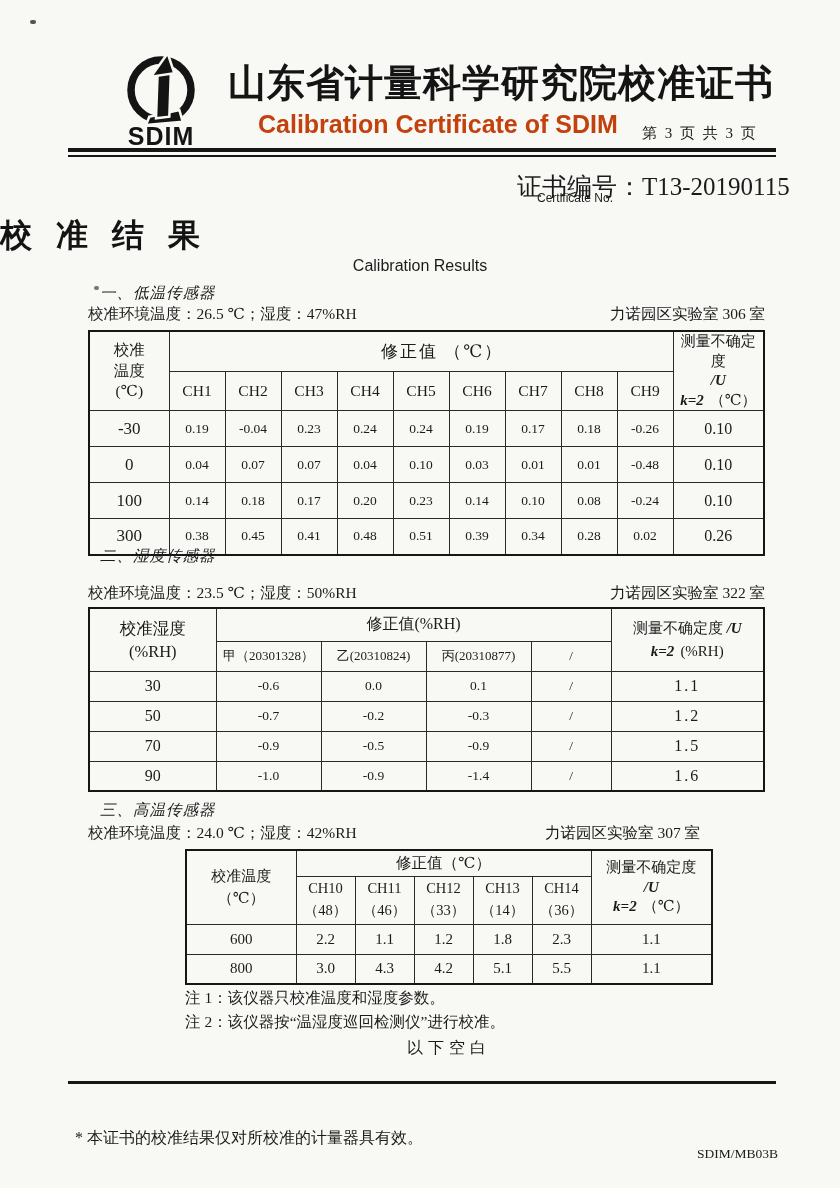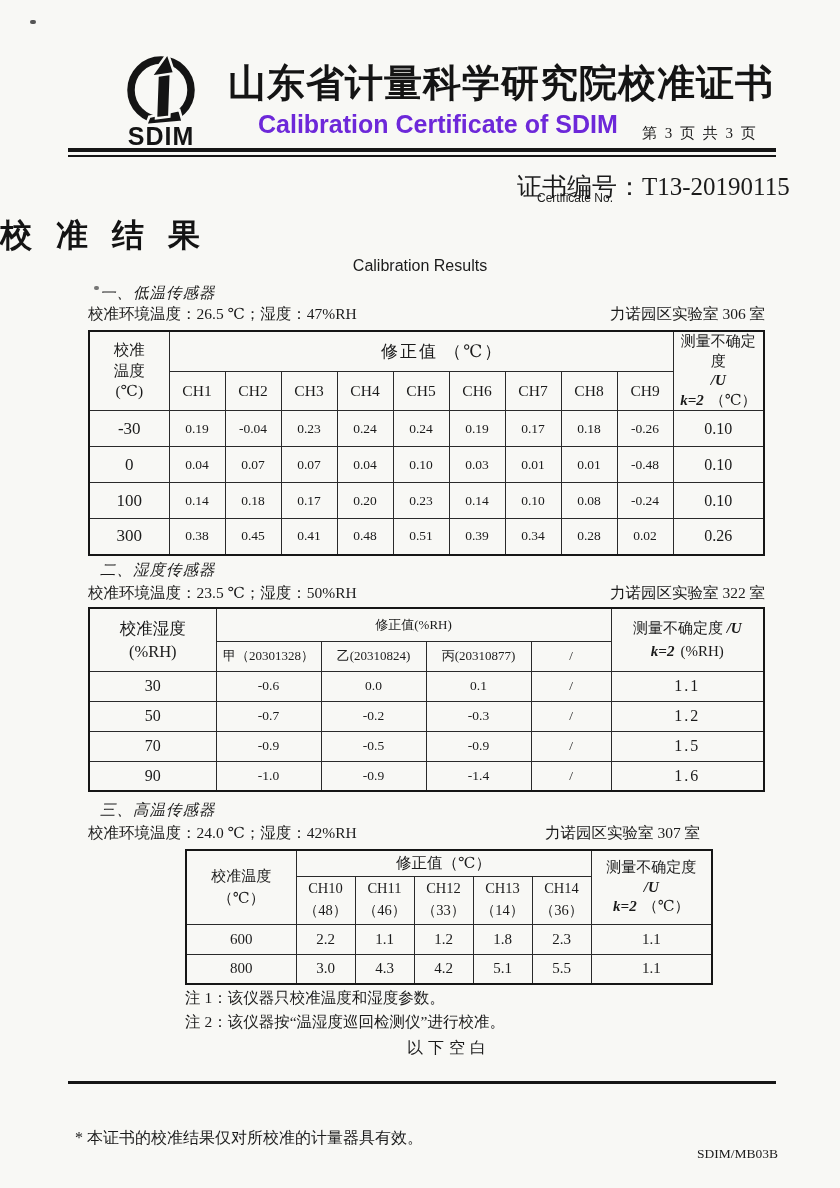--- a/index.html
+++ b/index.html
@@ -7,21 +7,21 @@
   .page {
     position:relative; width:840px; height:1188px; margin:0 auto;
     background:#f8f8f5; color:#1b1b1b; overflow:hidden;
     font-family:"Liberation Serif","DejaVu Serif",serif;
   }
   
   .logo-block { position:absolute; left:98px; top:50px; width:126px; text-align:center; }
   .logo-block svg { display:block; margin:0 auto; }
   .logo-text { font-family:"Liberation Sans","DejaVu Sans",sans-serif; font-weight:bold; font-size:25px; letter-spacing:1px; margin-top:-8px; color:#141414; }
   .title-cn { position:absolute; left:228px; top:58px; font-family:"Liberation Sans","DejaVu Sans",sans-serif; font-weight:bold; font-size:38px; letter-spacing:1px; color:#141414; }
-  .title-en { position:absolute; left:258px; top:110px; font-family:"Liberation Sans","DejaVu Sans",sans-serif; font-weight:bold; font-size:25px; color:#6d28d9; }
+  .title-en { position:absolute; left:258px; top:110px; font-family:"Liberation Sans","DejaVu Sans",sans-serif; font-weight:bold; font-size:25px; color:#c2410c; }
   .page-info { position:absolute; left:642px; top:124px; font-size:15px; letter-spacing:2px; }
   .header-rule { position:absolute; left:68px; top:148px; width:708px; height:9px; border-top:4px solid #161616; border-bottom:2px solid #161616; }
   
   .cert-no { position:absolute; left:517px; top:170px; font-size:25px; }
   .cert-no-sub { position:absolute; left:537px; top:191px; font-size:12px; font-family:"Liberation Sans","DejaVu Sans",sans-serif; }
   .result-cn { position:absolute; left:0; top:214px; width:100%; font-family:Liberation Serif, serif; font-weight:bold; font-size:32px; letter-spacing:8px; color:#141414; }
   .result-en { position:absolute; left:0; top:257px; width:100%; text-align:center; font-size:16px; font-family:"Liberation Sans","DejaVu Sans",sans-serif; }
   
   .sec-heading { position:absolute; font-size:15.5px; letter-spacing:1px;font-style:italic; }
   .env-line { position:absolute; left:88px; font-size:15.5px; }
@@ -31,21 +31,21 @@
   th, td { border:1px solid #2a2a2a; text-align:center; vertical-align:middle; font-weight:normal; padding:0 2px; }
   table { border:2.5px solid #161616; }
   .t1 { left:88px; top:330px; width:677px; }
   .t1 .span-head { height:38px; font-size:17px; letter-spacing:2px;padding-left:44px; }
   .t1 .ch-head { height:37px; font-size:15.5px; }
   .t1 .col1-head { font-size:15.5px; line-height:1.35; }
   .t1 tbody td { height:36px; font-size:13.5px;margin-left:28px; }
   .t1 tbody td:first-child { font-size:17px; }
   .t1 tbody td:last-child { font-size:16px; }
   .t2 { left:88px; top:607px; width:677px; }
-  .t2 .span-head { height:33px; font-size:13px;margin-left:44px; }
+  .t2 .span-head { height:33px; font-size:16px;margin-left:44px; }
   .t2 .ch-head { height:30px; font-size:13px;margin-left:20px; }
   .t2 .col1-head { font-size:16.5px; line-height:1.4; }
   .t2 tbody td { height:30px; font-size:13.5px; }
   .t2 tbody td:first-child { font-size:16px; }
   .t2 tbody td:last-child { font-size:16px; letter-spacing:2px; }
   .t3 { left:185px; top:849px; width:528px; }
   .t3 .span-head { height:26px; font-size:15.5px; }
   .t3 .ch-head { height:48px; font-size:14.5px; line-height:1.5; }
   .t3 .col1-head { font-size:15px; line-height:1.5; }
   .t3 tbody td { height:30px; font-size:15px; }
@@ -178,21 +178,21 @@
           <td>0.51</td>
           <td>0.39</td>
           <td>0.34</td>
           <td>0.28</td>
           <td>0.02</td>
           <td>0.26</td>
         </tr>
       </tbody>
   </table>
 
-  <div class="sec-heading" style="left:100px; top:560px;">二、湿度传感器</div>
+  <div class="sec-heading" style="left:100px; top:546px;">二、湿度传感器</div>
   <div class="env-line" style="top:583px;">校准环境温度：23.5 ℃；湿度：50%RH</div>
   <div class="lab-line" style="right:75px; top:583px;">力诺园区实验室 322 室</div>
 
   <table class="t2">
     <colgroup>
       <col style="width:127px">
         <col style="width:105px">
         <col style="width:105px">
         <col style="width:105px">
         <col style="width:80px">

